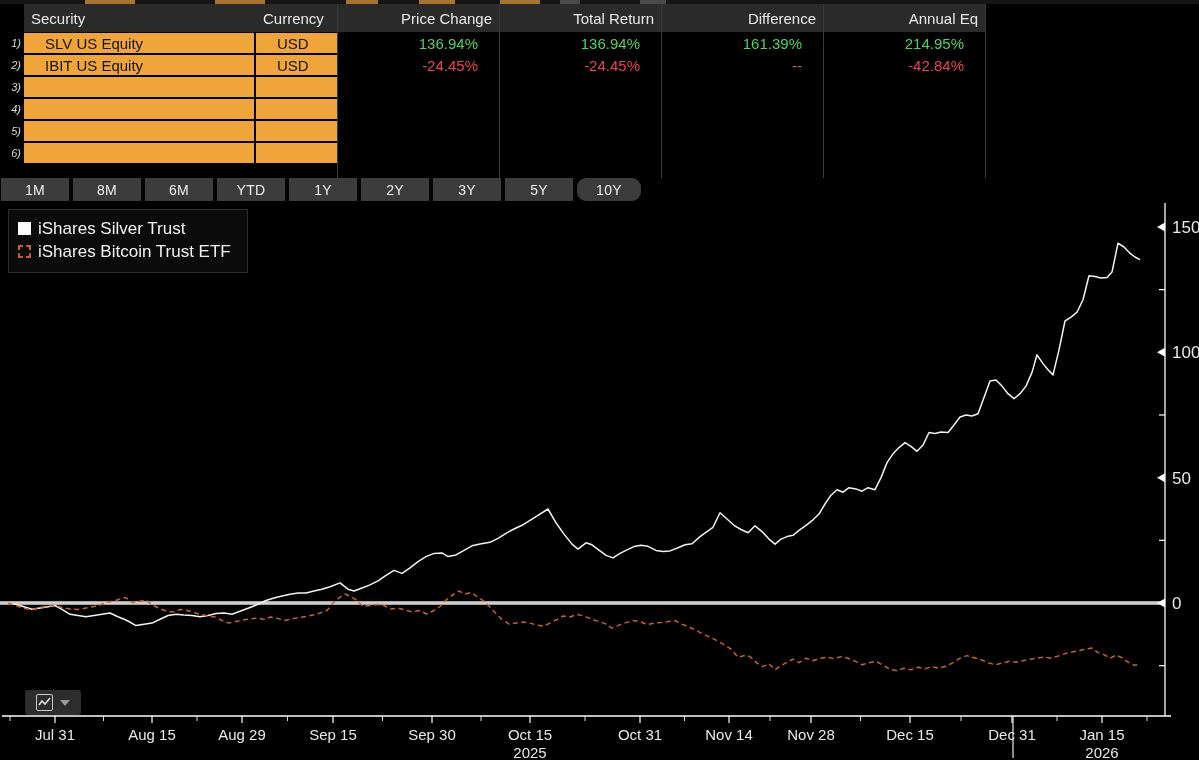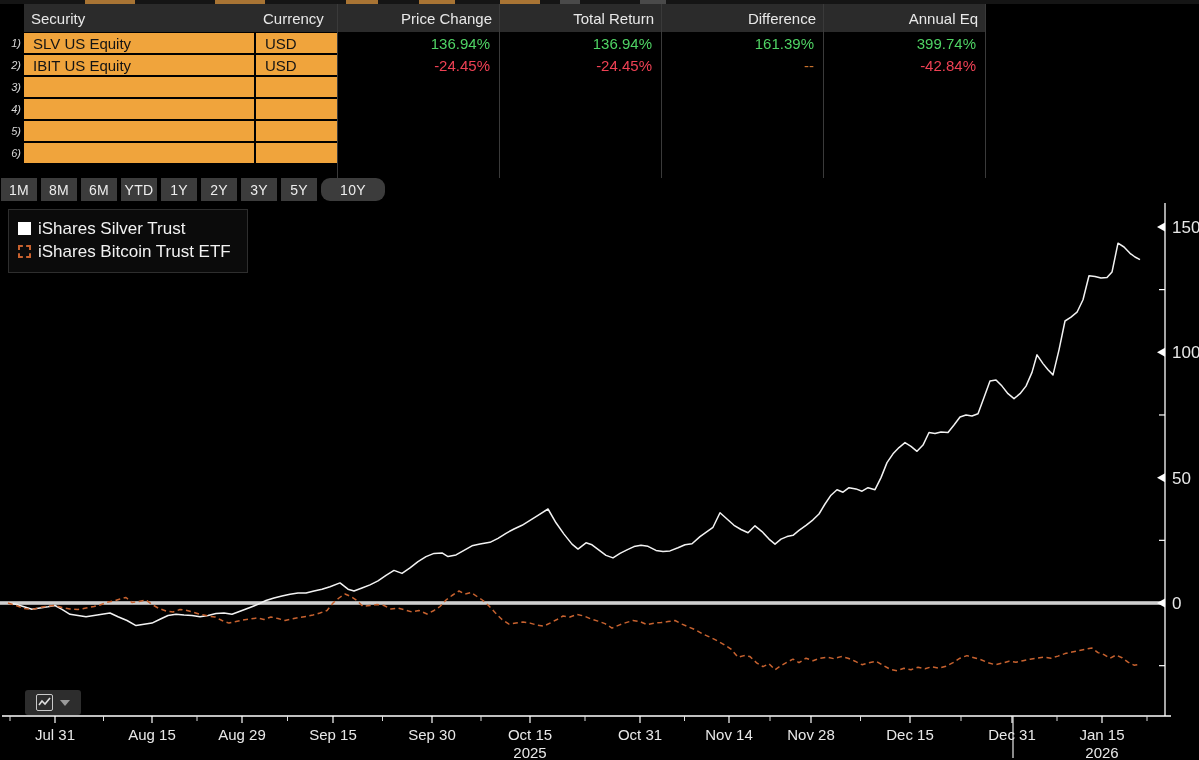--- a/index.html
+++ b/index.html
@@ -20,32 +20,32 @@
     display:grid;
     grid-template-columns:24px 232px 81px 162px 162px 162px 162px;
     height:20px; margin-bottom:2px; align-items:stretch;
   }
   .thead { height:28px; margin-bottom:1px; }
   .thead .hc {
     background:#2b2b2b; color:#e8e8e8; font-size:15px;
     display:flex; align-items:center; padding:0 7px;
   }
   .thead .gutter { background:#000; }
-  .c { display:flex; align-items:center; padding:0 9px; font-size:15px; }
+  .c { display:flex; align-items:center; padding:0 21px; font-size:15px; }
   .num { color:#d8d8d8; font-size:11px; font-style:italic; justify-content:flex-end; padding:0 3px 0 0; }
   .sec { background:#f0a43c; color:#141414; border-right:2px solid #000; }
   .cur { background:#f0a43c; color:#141414; }
   .val { justify-content:flex-end; }
   .right { justify-content:flex-end; }
   .vdiv { position:absolute; top:4px; height:174px; width:1px; background:#3a3a3a; }
 
   
   .tabs { position:absolute; top:178px; left:1px; height:24px; display:flex; gap:4px; }
   .tab {
-    width:36px; height:23px; background:#3c3c3c; color:#ededed;
+    width:68px; height:23px; background:#3c3c3c; color:#ededed;
     font-size:14px; display:flex; align-items:center; justify-content:center;
     cursor:default; letter-spacing:0.3px;
   }
   .tab:last-child { width:64px;border-radius:9px; }
 
   
   #chart-svg { position:absolute; left:0; top:0; width:1199px; height:760px; }
 
   .legend {
     position:absolute; top:209px; left:8px;
@@ -157,21 +157,21 @@
         <div class="hc right">Annual Eq</div>
       </div>
     <div id="table-rows">
         <div class="trow">
           <div class="c num">1)</div>
           <div class="c sec">SLV US Equity</div>
           <div class="c cur">USD</div>
           <div class="c val" style="color: rgb(79, 211, 100);">136.94%</div>
           <div class="c val" style="color: rgb(79, 211, 100);">136.94%</div>
           <div class="c val" style="color: rgb(79, 211, 100);">161.39%</div>
-          <div class="c val" style="color: rgb(79, 211, 100);">399.74%</div>
+          <div class="c val" style="color: rgb(79, 211, 100);">214.95%</div>
         </div>
         <div class="trow">
           <div class="c num">2)</div>
           <div class="c sec">IBIT US Equity</div>
           <div class="c cur">USD</div>
           <div class="c val" style="color: rgb(238, 65, 84);">-24.45%</div>
           <div class="c val" style="color: rgb(238, 65, 84);">-24.45%</div>
           <div class="c val" style="color: rgb(201, 114, 46);">--</div>
           <div class="c val" style="color: rgb(238, 65, 84);">-42.84%</div>
         </div>

